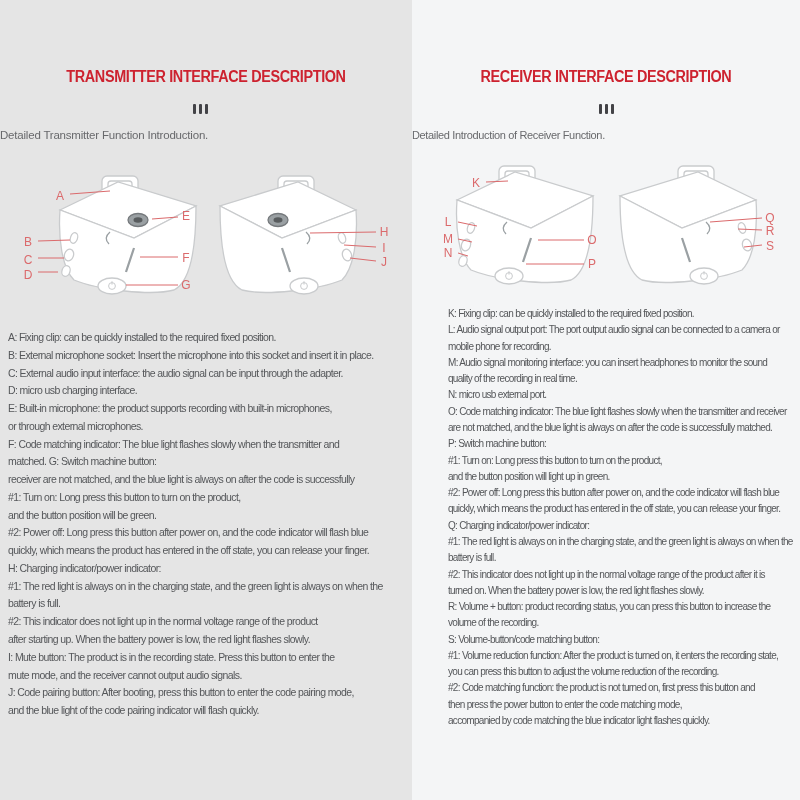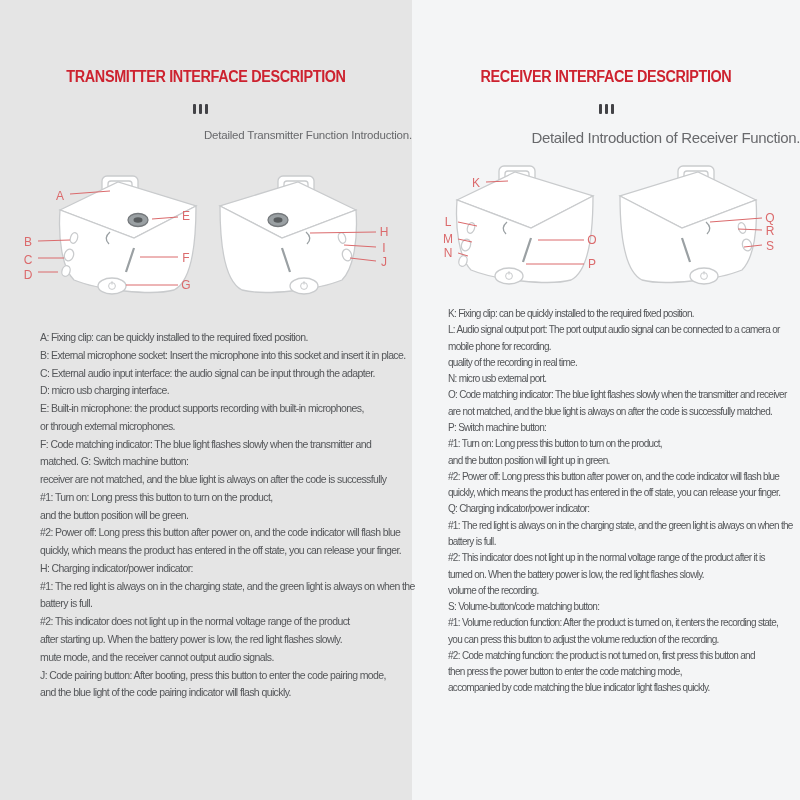--- a/index.html
+++ b/index.html
@@ -6,28 +6,28 @@
   .page{position:relative;width:800px;height:800px;overflow:hidden;background:#e5e5e5;
         font-family:"Liberation Sans","DejaVu Sans",sans-serif;padding-left:46px;}
   .right-bg{position:absolute;left:412px;top:0;width:388px;height:800px;background:#f4f5f6;}
   .title{position:absolute;margin:0;text-align:center;font-size:16px;font-weight:700;
          color:#cd222f;letter-spacing:-0.4px;transform:scaleX(.9);}
   .title.tx{left:0;top:68px;width:412px;transform-origin:206px 0;}
   .title.rx{left:412px;top:68px;width:388px;transform-origin:194px 0;}
   .bars{position:absolute;top:104px;display:flex;gap:3px;}
   .bars span{display:block;width:3px;height:10px;background:#434347;border-radius:1px;}
   .bars.tx{left:193px;} .bars.rx{left:599px;}
-  .subtitle{position:absolute;margin:0;top:129px;text-align:right;color:#68696c;}
+  .subtitle{position:absolute;margin:0;top:129px;text-align:left;color:#68696c;}
   .subtitle.tx{left:0;width:412px;font-size:11.5px;letter-spacing:-0.2px;}
-  .subtitle.rx{left:412px;width:388px;font-size:15px;letter-spacing:-0.35px;}
+  .subtitle.rx{left:412px;width:388px;font-size:11px;letter-spacing:-0.35px;}
   svg.diagram{position:absolute;overflow:visible;}
   #svg-tx{left:0;top:160px;} #svg-rx{left:400px;top:150px;}
   .desc{position:absolute;color:#55575a;}
   .desc .dline{white-space:nowrap;}
-  .desc.tx{left:8px;top:329px;font-size:10.5px;letter-spacing:-0.6px;line-height:17.76px;margin-left:32px;}
+  .desc.tx{left:8px;top:329px;font-size:10.5px;letter-spacing:-0.6px;line-height:17.76px;}
   .desc.rx{left:428px;top:306px;font-size:10px;letter-spacing:-0.7px;line-height:16.28px;margin-left:20px;}
 </style>
 </head>
 <body>
 
 <div class="page">
   <div class="right-bg"></div>
 
   <section>
     <h1 class="title tx">TRANSMITTER INTERFACE DESCRIPTION</h1>
@@ -102,20 +102,21 @@
         <div class="dline">receiver are not matched, and the blue light is always on after the code is successfully</div>
         <div class="dline">#1: Turn on: Long press this button to turn on the product,</div>
         <div class="dline">and the button position will be green.</div>
         <div class="dline">#2: Power off: Long press this button after power on, and the code indicator will flash blue</div>
         <div class="dline">quickly, which means the product has entered in the off state, you can release your finger.</div>
         <div class="dline">H: Charging indicator/power indicator:</div>
         <div class="dline">#1: The red light is always on in the charging state, and the green light is always on when the</div>
         <div class="dline">battery is full.</div>
         <div class="dline">#2: This indicator does not light up in the normal voltage range of the product</div>
         <div class="dline">after starting up. When the battery power is low, the red light flashes slowly.</div>
+        <div class="dline">I: Mute button: The product is in the recording state. Press this button to enter the</div>
         <div class="dline">mute mode, and the receiver cannot output audio signals.</div>
         <div class="dline">J: Code pairing button: After booting, press this button to enter the code pairing mode,</div>
         <div class="dline">and the blue light of the code pairing indicator will flash quickly.</div>
       </div>
   </section>
 
   <section>
     <h1 class="title rx">RECEIVER INTERFACE DESCRIPTION</h1>
     <div class="bars rx">
         <span></span>
@@ -167,34 +168,36 @@
         <text x="770" y="222" fill="#db6a6c" font-size="12" text-anchor="middle">Q</text>
         <line x1="738" y1="229" x2="762" y2="230" stroke="#db6a6c" stroke-width="1"></line>
         <text x="770" y="235" fill="#db6a6c" font-size="12" text-anchor="middle">R</text>
         <line x1="744" y1="247" x2="762" y2="245" stroke="#db6a6c" stroke-width="1"></line>
         <text x="770" y="250" fill="#db6a6c" font-size="12" text-anchor="middle">S</text>
       </svg>
     <div id="desc-rx" class="desc rx">
         <div class="dline">K: Fixing clip: can be quickly installed to the required fixed position.</div>
         <div class="dline">L: Audio signal output port: The port output audio signal can be connected to a camera or</div>
         <div class="dline">mobile phone for recording.</div>
+        <div class="dline">M: Audio signal monitoring interface: you can insert headphones to monitor the sound</div>
         <div class="dline">quality of the recording in real time.</div>
         <div class="dline">N: micro usb external port.</div>
         <div class="dline">O: Code matching indicator: The blue light flashes slowly when the transmitter and receiver</div>
         <div class="dline">are not matched, and the blue light is always on after the code is successfully matched.</div>
         <div class="dline">P: Switch machine button:</div>
         <div class="dline">#1: Turn on: Long press this button to turn on the product,</div>
         <div class="dline">and the button position will light up in green.</div>
         <div class="dline">#2: Power off: Long press this button after power on, and the code indicator will flash blue</div>
         <div class="dline">quickly, which means the product has entered in the off state, you can release your finger.</div>
         <div class="dline">Q: Charging indicator/power indicator:</div>
         <div class="dline">#1: The red light is always on in the charging state, and the green light is always on when the</div>
         <div class="dline">battery is full.</div>
         <div class="dline">#2: This indicator does not light up in the normal voltage range of the product after it is</div>
         <div class="dline">turned on. When the battery power is low, the red light flashes slowly.</div>
+        <div class="dline">R: Volume + button: product recording status, you can press this button to increase the</div>
         <div class="dline">volume of the recording.</div>
         <div class="dline">S: Volume-button/code matching button:</div>
         <div class="dline">#1: Volume reduction function: After the product is turned on, it enters the recording state,</div>
         <div class="dline">you can press this button to adjust the volume reduction of the recording.</div>
         <div class="dline">#2: Code matching function: the product is not turned on, first press this button and</div>
         <div class="dline">then press the power button to enter the code matching mode,</div>
         <div class="dline">accompanied by code matching the blue indicator light flashes quickly.</div>
       </div>
   </section>
 </div>

